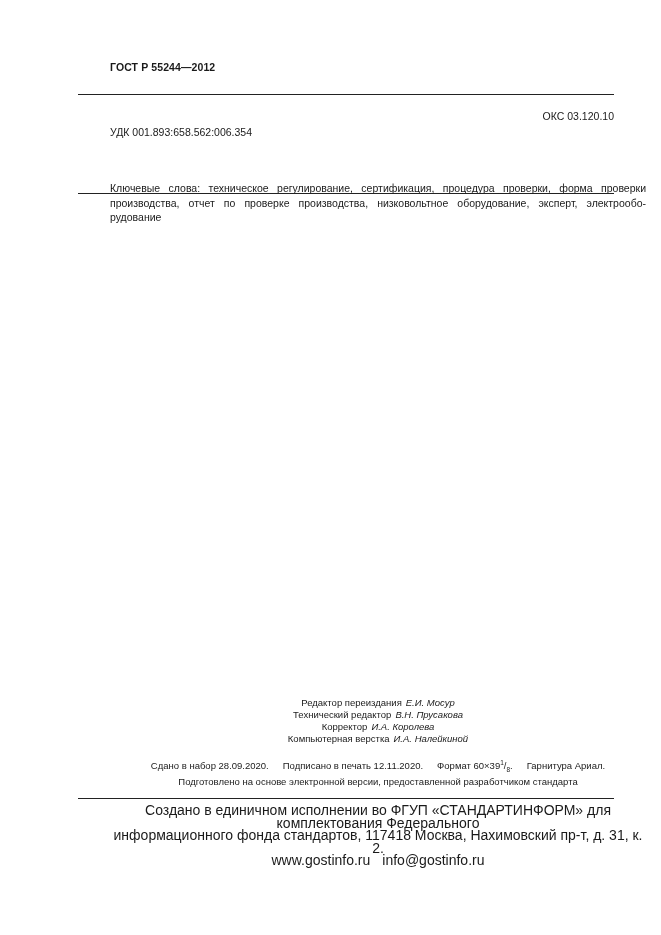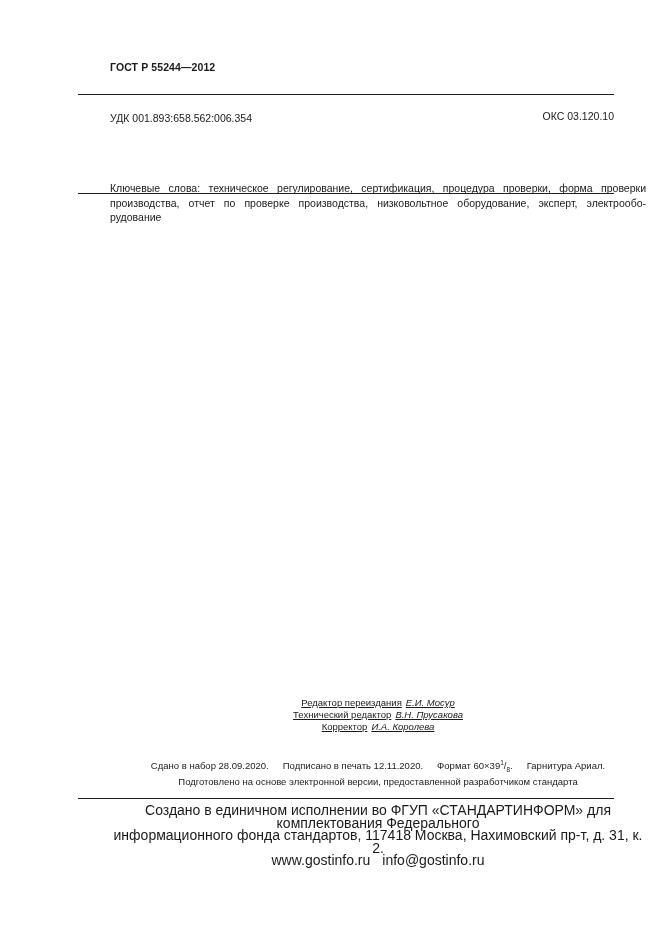--- a/index.html
+++ b/index.html
@@ -1,25 +1,25 @@
 <!DOCTYPE html>
 <html><head>
 <meta charset="utf-8">
 <style>
   html, body { margin: 0; padding: 0; background: #ffffff; }
   body { width: 661px; height: 935px; position: relative; overflow: hidden;
          font-family: "Liberation Sans", sans-serif; color: #1a1a1a; }
   .abs { position: absolute; padding-left: 32px; }
   .doc-code { left: 78px; top: 61px; font-size: 10.5px; font-weight: bold; letter-spacing: 0.1px; }
   .rule { position: absolute; left: 78px; width: 536px; height: 0; border-top: 1px solid #222; }
-  .udk { left: 78px; top: 112px; font-size: 10.5px; }
+  .udk { left: 78px; top: 126px; font-size: 10.5px; }
   .oks { right: 47px; top: 110px; font-size: 10.5px; text-align: center; }
   .keywords { left: 78px; top: 138px; width: 536px; font-size: 10.5px; line-height: 14.5px;
               text-align: justify; margin-top: 43px; }
-  .credits { left: 78px; width: 536px; top: 697px; font-size: 9.5px; line-height: 12px; text-align: center; text-decoration: underline; }
+  .credits { left: 78px; width: 536px; top: 697px; font-size: 9.5px; line-height: 12px; text-align: center; }
   .credits .name { font-style: italic; margin-left: 4px; }
   .printinfo { left: 78px; width: 536px; top: 757px; font-size: 9.5px; line-height: 12px; text-align: center; }
   .printinfo .gap { display: inline-block; width: 14px; }
   .printinfo sup, .printinfo sub { font-size: 6.5px; }
   .footer { left: 78px; width: 536px; top: 804px; font-size: 14px; line-height: 12.5px; text-align: center; }
   .footer .gap { display: inline-block; width: 12px; }
 </style>
 </head>
 <body>
 
@@ -37,20 +37,23 @@
 <div class="abs credits">
   <div>
     <span>Редактор переиздания</span><span class="name">Е.И. Мосур</span>
   </div>
   <div>
     <span>Технический редактор</span><span class="name">В.Н. Прусакова</span>
   </div>
   <div>
     <span>Корректор</span><span class="name">И.А. Королева</span>
   </div>
+  <div>
+    <span>Компьютерная верстка</span><span class="name">И.А. Налейкиной</span>
+  </div>
 </div>
 
 <div class="abs printinfo">
   <div>
     <span>Сдано в набор 28.09.2020.</span><span class="gap"></span><span>Подписано в печать 12.11.2020.</span><span class="gap"></span><span><span>Формат 60×39</span><sup>1</sup>/<sub>8</sub><span>.</span></span><span class="gap"></span><span>Гарнитура Ариал.</span>
   </div>
   <div>Подготовлено на основе электронной версии, предоставленной разработчиком стандарта</div>
 </div>
 
 <div class="rule" style="top:798px;"></div>

